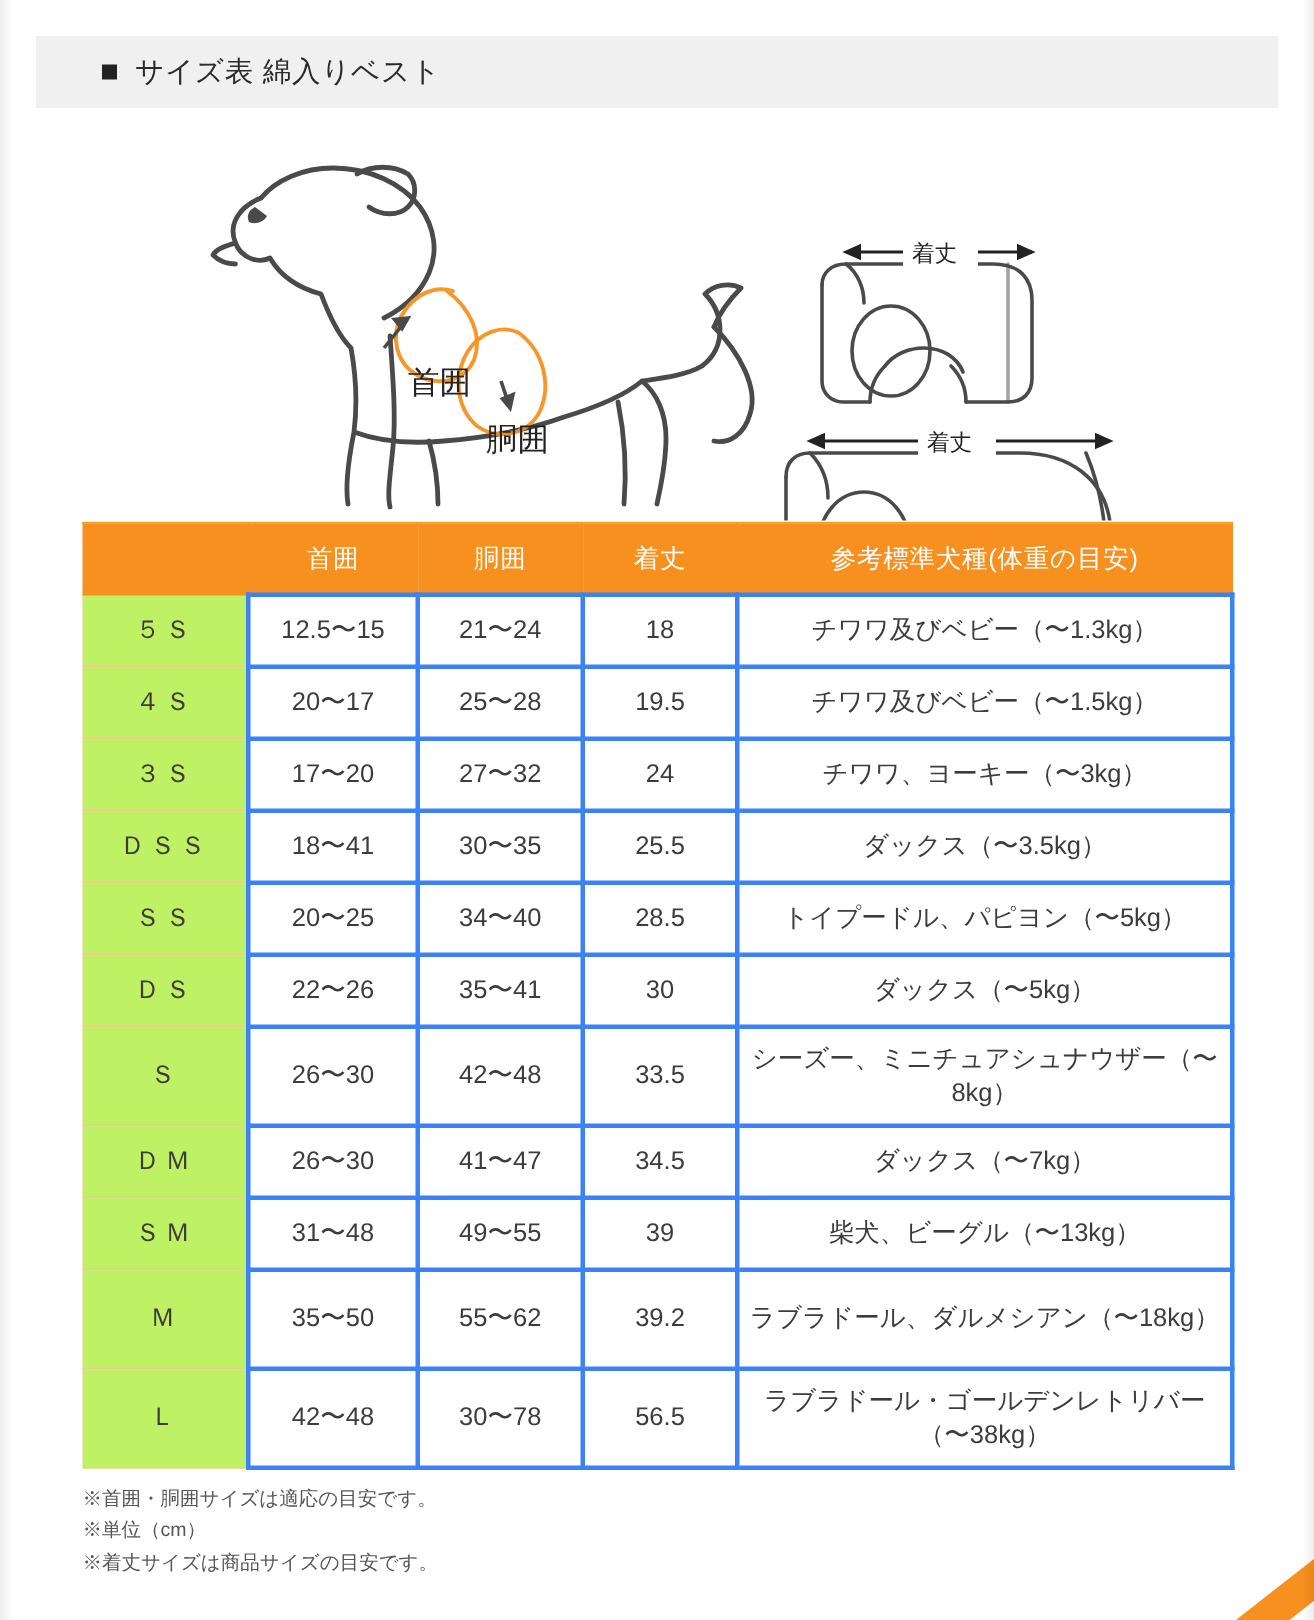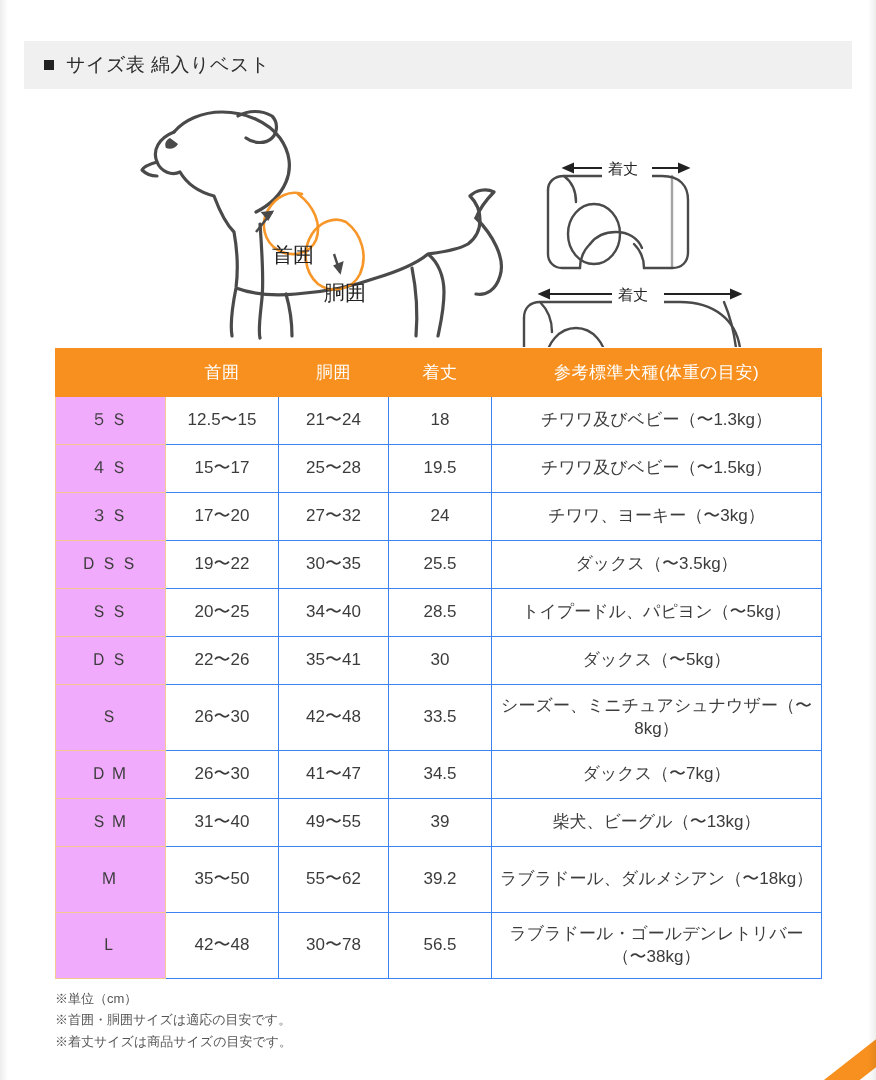--- a/index.html
+++ b/index.html
@@ -20,28 +20,28 @@
     width: 876px;
     height: 1080px;
     background: #ffffff;
     box-sizing: border-box;
   }
 
   
   .header {
     position: absolute;
     left: 24px;
-    top: 41px;
+    top: 24px;
     width: 828px;
     height: 48px;
     background: #f0f0f0;
     display: flex;
     align-items: center;
     box-sizing: border-box;
-    padding-left: 20px;
+    padding-left: 44px;
   }
   .header .sq {
     width: 10px;
     height: 10px;
     background: #222;
     display: inline-block;
     margin-right: 12px;
   }
   .header .title {
     font-size: 19px;
@@ -75,29 +75,29 @@
   table.size-table th {
     background: #f7901e;
     color: #ffffff;
     font-weight: normal;
     font-size: 17px;
     height: 44px;
     border: 1px solid #f7901e;
     letter-spacing: 0.5px;
   }
   table.size-table td {
-    border: 1px solid #3b82f6;
+    border: 3px solid #3b82f6;
     text-align: center;
     color: #3c3c3c;
     font-size: 17px;
     padding: 6px 4px;
     line-height: 1.35;
   }
   table.size-table td.sizecell {
-    background: #f0abfc;
+    background: #bef264;
     border: 1px solid #f3c98d;
     letter-spacing: 3px;
     color: #3c3c3c;
   }
   table.size-table tr { height: 48px; }
   table.size-table tr.tall { height: 66px; }
 
   col.c0 { width: 110px; }
   col.c1 { width: 113px; }
   col.c2 { width: 110px; }
@@ -286,35 +286,35 @@
       <tbody>
         <tr>
           <td class="sizecell">５Ｓ</td>
           <td>12.5〜15</td>
           <td>21〜24</td>
           <td>18</td>
           <td>チワワ及びベビー（〜1.3kg）</td>
         </tr>
         <tr>
           <td class="sizecell">４Ｓ</td>
-          <td>15〜17</td>
+          <td>20〜17</td>
           <td>25〜28</td>
           <td>19.5</td>
           <td>チワワ及びベビー（〜1.5kg）</td>
         </tr>
         <tr>
           <td class="sizecell">３Ｓ</td>
           <td>17〜20</td>
           <td>27〜32</td>
           <td>24</td>
           <td>チワワ、ヨーキー（〜3kg）</td>
         </tr>
         <tr>
           <td class="sizecell">ＤＳＳ</td>
-          <td>19〜22</td>
+          <td>18〜41</td>
           <td>30〜35</td>
           <td>25.5</td>
           <td>ダックス（〜3.5kg）</td>
         </tr>
         <tr>
           <td class="sizecell">ＳＳ</td>
           <td>20〜25</td>
           <td>34〜40</td>
           <td>28.5</td>
           <td>トイプードル、パピヨン（〜5kg）</td>
@@ -335,21 +335,21 @@
         </tr>
         <tr>
           <td class="sizecell">ＤＭ</td>
           <td>26〜30</td>
           <td>41〜47</td>
           <td>34.5</td>
           <td>ダックス（〜7kg）</td>
         </tr>
         <tr>
           <td class="sizecell">ＳＭ</td>
-          <td>31〜40</td>
+          <td>31〜48</td>
           <td>49〜55</td>
           <td>39</td>
           <td>柴犬、ビーグル（〜13kg）</td>
         </tr>
         <tr class="tall">
           <td class="sizecell">Ｍ</td>
           <td>35〜50</td>
           <td>55〜62</td>
           <td>39.2</td>
           <td>ラブラドール、ダルメシアン（〜18kg）</td>
@@ -359,22 +359,22 @@
           <td>42〜48</td>
           <td>30〜78</td>
           <td>56.5</td>
           <td>ラブラドール・ゴールデンレトリバー（〜38kg）</td>
         </tr>
       </tbody>
     </table>
   </div>
 
   <div class="notes">
+    <div>※首囲・胴囲サイズは適応の目安です。</div>
     <div>※単位（cm）</div>
-    <div>※首囲・胴囲サイズは適応の目安です。</div>
     <div>※着丈サイズは商品サイズの目安です。</div>
   </div>
 
   <div class="corner">
     <div class="stripe"></div>
     <div class="stripe2"></div>
   </div>
 
   <div class="edge-shadow-l"></div>
   <div class="edge-shadow-r"></div>

